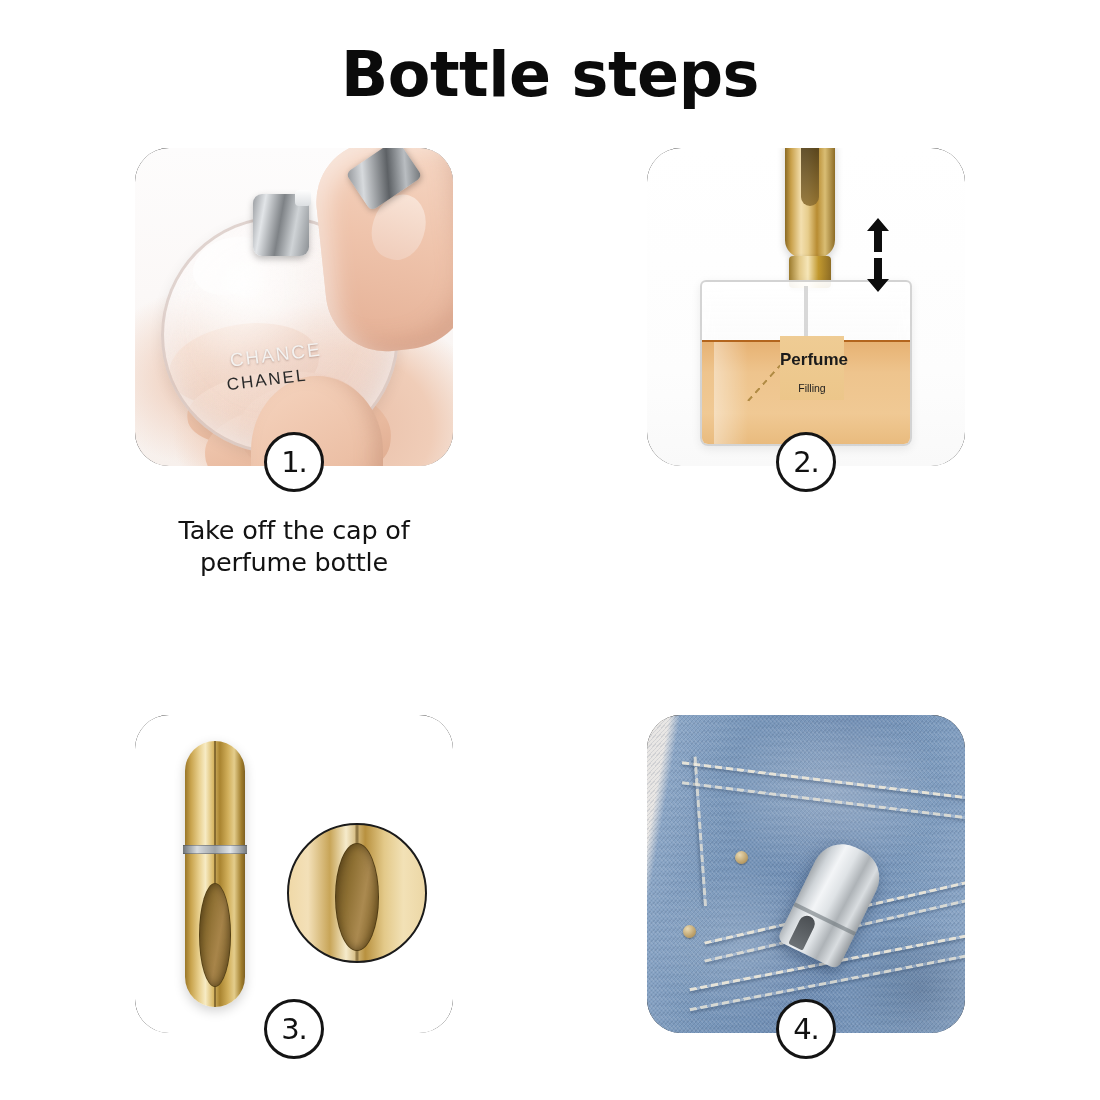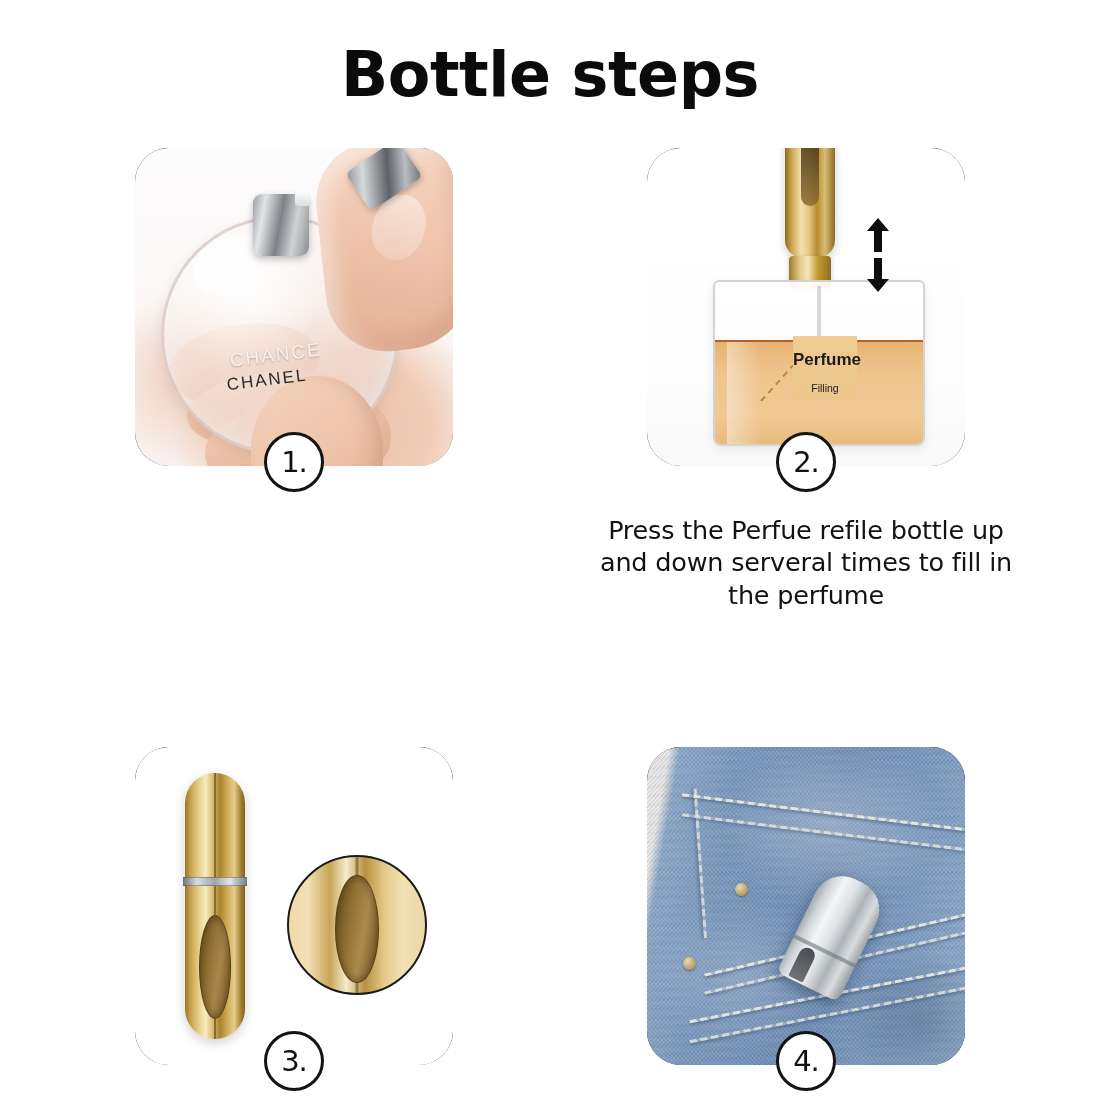--- a/index.html
+++ b/index.html
@@ -229,21 +229,21 @@
   .p2-collar {
     position: absolute;
     width: 42px; height: 32px;
     left: 142px; top: 108px;
     border-radius: 4px;
     background: linear-gradient(90deg, #9b7a2c 0%, #e3c988 25%, #f6e6b8 45%, #c2992f 70%, #8e6d25 100%);
     box-shadow: 0 2px 5px rgba(0,0,0,.2);
   }
   .p2-bottle {
     position: absolute;
-    left: 66px; top: 132px;
+    left: 53px; top: 132px;
     width: 212px; height: 166px;
     border-radius: 6px 6px 8px 8px;
     background:
       linear-gradient(180deg, rgba(255,255,255,.9) 0%, rgba(250,250,250,.85) 54%, rgba(247,247,247,.8) 100%);
     border: 2px solid rgba(205,205,205,.85);
     overflow: hidden;
     box-shadow: inset 0 0 18px rgba(255,255,255,.8), 0 3px 10px rgba(0,0,0,.08);
   }
   .p2-liquid {
     position: absolute;
@@ -447,20 +447,21 @@
           <div class="p1-label">
             <div class="l1">CHANCE</div>
             <div class="l2">CHANEL</div>
           </div>
           <div class="p1-hand2"></div>
           <div class="p1-nail"></div>
           <div class="p1-cap"></div>
         </div>
         <div class="badge">1.</div>
       </div>
+      <div class="caption">Take off the cap of perfume bottle</div>
     </div>
 
     <div class="step wide-caption">
       <div class="card">
         <div class="card-media">
           <div class="p2-bg"></div>
           <div class="p2-atom">
             <div class="p2-atom-inner"></div>
           </div>
           <div class="p2-collar"></div>
@@ -477,21 +478,20 @@
             <svg class="arrow-up" viewBox="0 0 22 34" width="22" height="34">
               <polygon points="11,0 22,13 15,13 15,34 7,34 7,13 0,13" fill="#0d0d0d"></polygon>
             </svg>
             <svg class="arrow-dn" viewBox="0 0 22 34" width="22" height="34">
               <polygon points="11,34 0,21 7,21 7,0 15,0 15,21 22,21" fill="#0d0d0d"></polygon>
             </svg>
           </div>
         </div>
         <div class="badge">2.</div>
       </div>
-      <div class="caption">Press the Perfue refile bottle up and down serveral times to fill in the perfume</div>
     </div>
 
   </div>
 
   <div class="step-row row-bottom">
 
     <div class="step wide-caption">
       <div class="card">
         <div class="card-media">
           <div class="p3-bg"></div>

